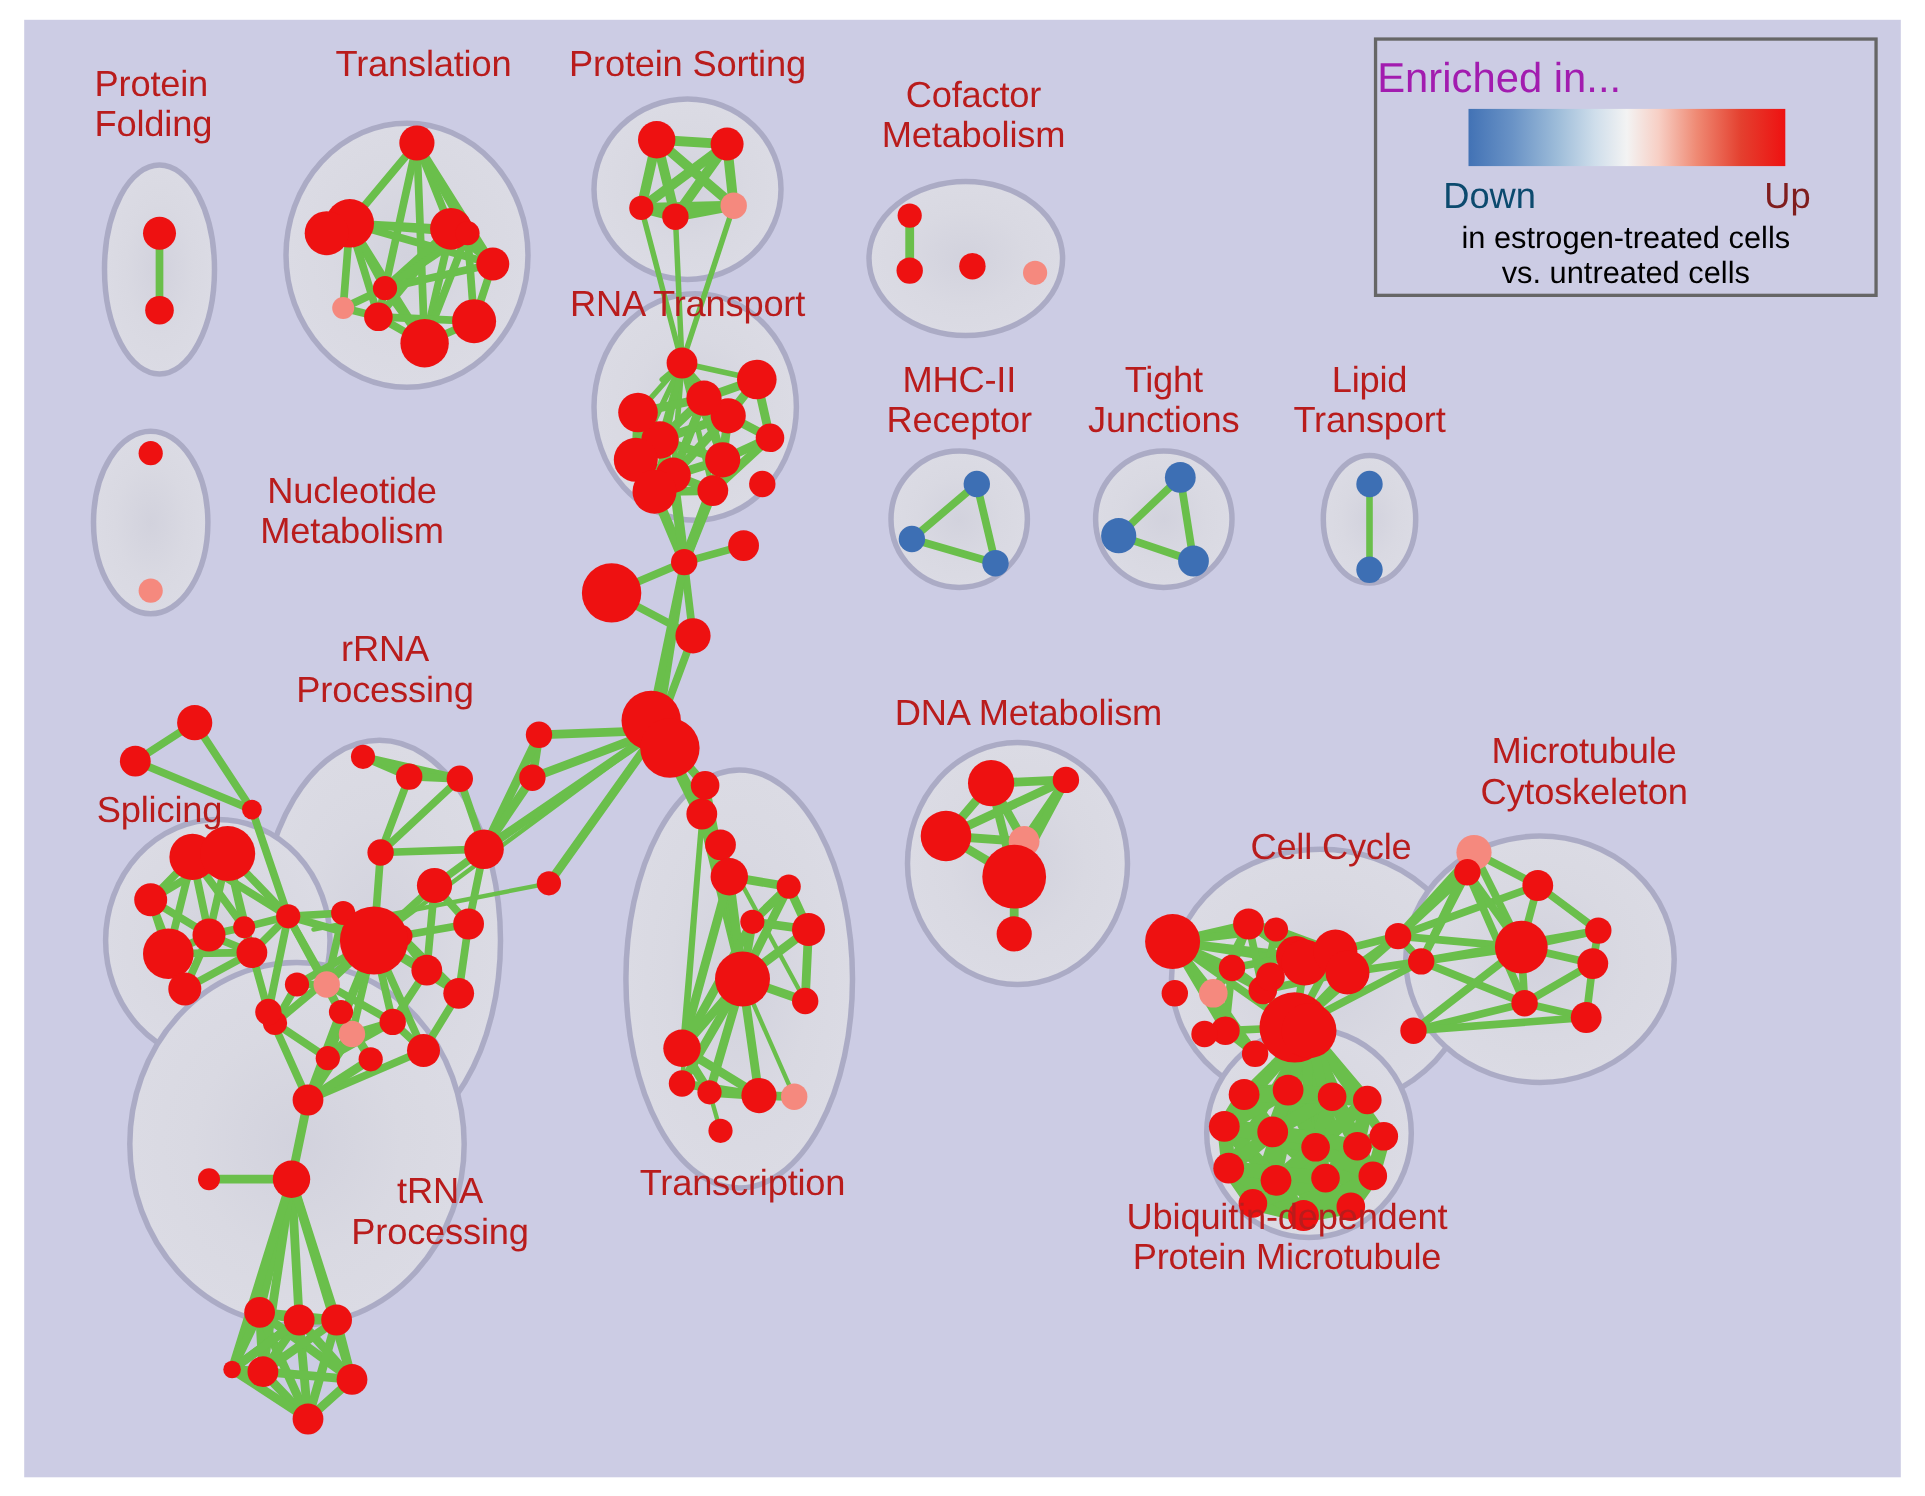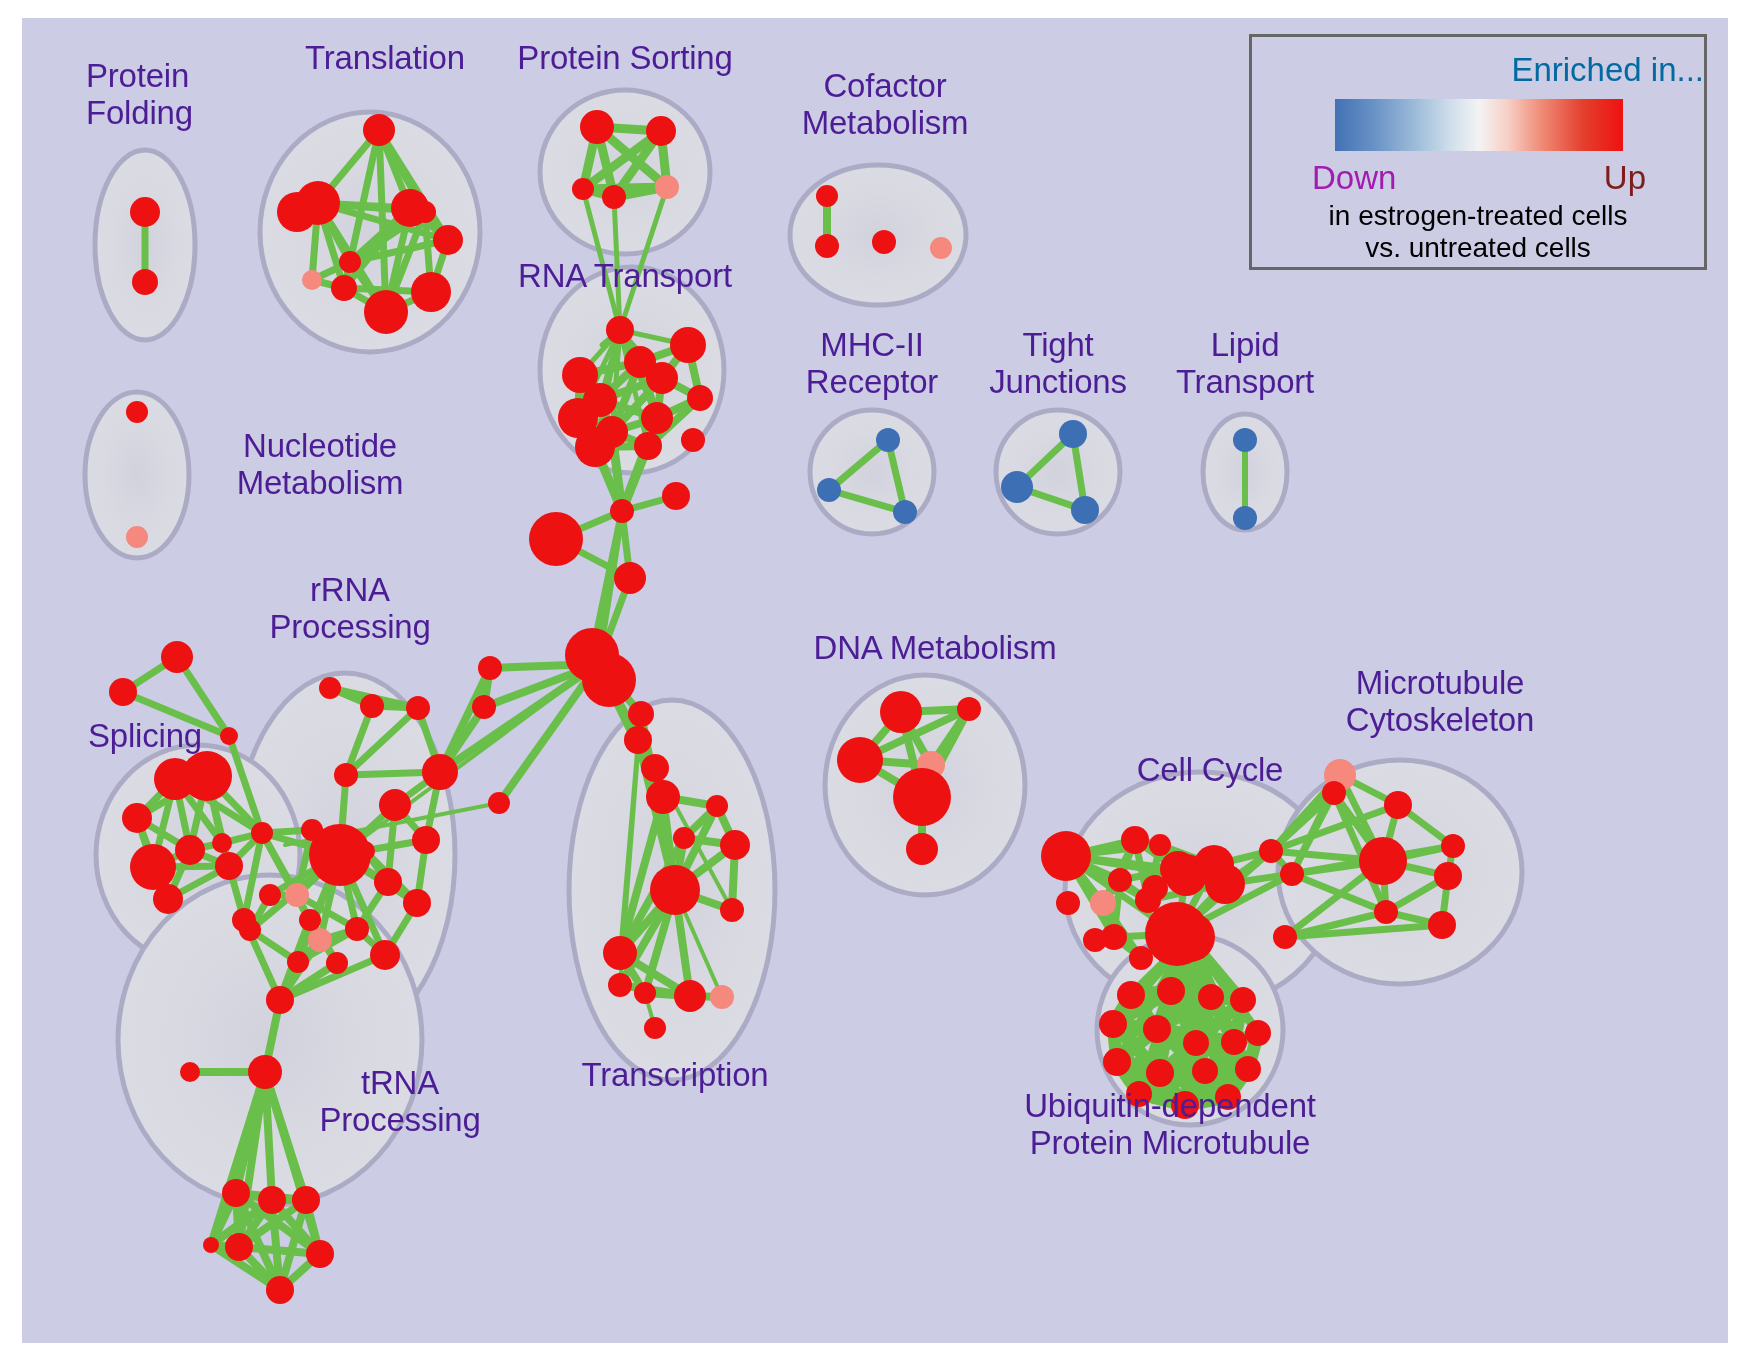--- a/index.html
+++ b/index.html
@@ -26,21 +26,21 @@
   svg.net {
     position: absolute;
     left: 0;
     top: 0;
     width: 1750px;
     height: 1360px;
     display: block;
   }
   .cluster-label {
     position: absolute;
-    color: #4c1d95;
+    color: #b91c1c;
     font-family: "Liberation Sans", sans-serif;
     font-size: 33px;
     line-height: 1.12;
     white-space: pre;
     text-align: center;
     letter-spacing: -0.2px;
     pointer-events: none;
   }
   
   #legend {
@@ -50,40 +50,40 @@
     width: 458px;
     height: 236px;
     border: 3px solid #666666;
     background: #ccccE4;
     box-sizing: border-box;
   }
   #legend-title {
     position: absolute;
     left: 0; right: 0;
     top: 14px;
-    text-align: right;
-    font-size: 33px;
-    color: #0369a1;
+    text-align: left;
+    font-size: 38px;
+    color: #a21caf;
   }
   #legend-bar {
     position: absolute;
     left: 83px;
     top: 62px;
     width: 288px;
     height: 52px;
     background: linear-gradient(to right,
        #4272b5 0%, #6a93c6 14%, #9dbcd9 28%, #cfdeeb 40%,
        #f3f3f3 50%, #f7cfc5 60%, #ef8a74 72%, #e4402f 86%, #ee1111 100%);
   }
   #legend-down {
     position: absolute;
     left: 60px;
     top: 122px;
     font-size: 33px;
-    color: #a21caf;
+    color: #0c4a6e;
   }
   #legend-up {
     position: absolute;
     right: 58px;
     top: 122px;
     font-size: 33px;
     color: #7f1d1d;
   }
   #legend-sub {
     position: absolute;

